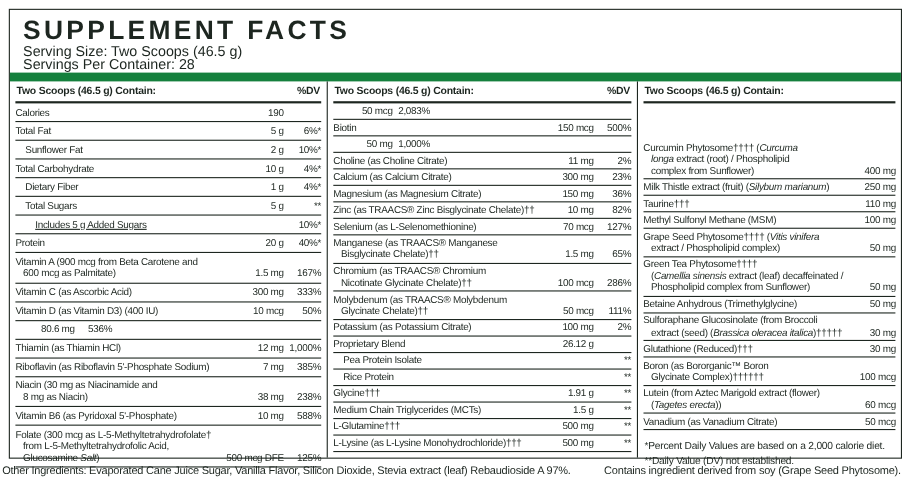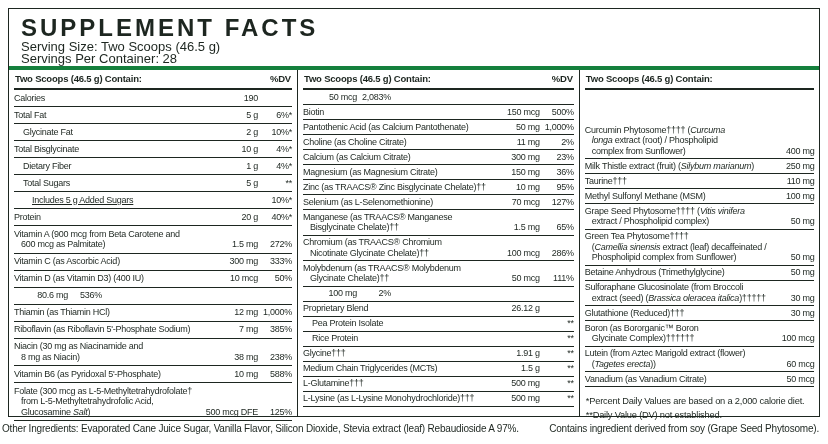--- a/index.html
+++ b/index.html
@@ -22,21 +22,21 @@
     font-size: 24px;
     font-weight: bold;
     letter-spacing: 3px;
     line-height: 27px;
     white-space: nowrap;
   }
   .serving-line { font-size: 13px; line-height: 12px; }
   .facts-table {
     position: absolute;
     left: 0; right: 0; top: 57px; bottom: 0;
-    border-top: 4px solid #15803d;
+    border-top: 8px solid #15803d;
     display: flex;
   }
   .col { padding: 0 5px; }
   .col1 { flex: 0 0 288px; }
   .col2 { flex: 0 0 267px; border-left: 1.5px solid #1d2620; }
   .col3 { flex: 1 1 auto; border-left: 1.5px solid #1d2620; }
   .col-header {
     display: flex; justify-content: space-between; align-items: flex-end;
     font-weight: bold; font-size: 9.5px; line-height: 12px;
     padding: 3px 1px; border-bottom: 2px solid #1d2620;
@@ -92,26 +92,26 @@
           <span class="row-name" style="padding-left: 7px;">Calories</span>
           <span class="row-amt">190</span>
           <span class="row-dv"></span>
         </div>
         <div class="row">
           <span class="row-name" style="padding-left: 7px;">Total Fat</span>
           <span class="row-amt">5 g</span>
           <span class="row-dv">6%*</span>
         </div>
         <div class="row">
-          <span class="row-name" style="padding-left: 16px;">Glycinate Fat</span>
+          <span class="row-name" style="padding-left: 16px;">Sunflower Fat</span>
           <span class="row-amt">2 g</span>
           <span class="row-dv">10%*</span>
         </div>
         <div class="row">
-          <span class="row-name" style="padding-left: 7px;">Total Bisglycinate</span>
+          <span class="row-name" style="padding-left: 7px;">Total Carbohydrate</span>
           <span class="row-amt">10 g</span>
           <span class="row-dv">4%*</span>
         </div>
         <div class="row">
           <span class="row-name" style="padding-left: 16px;">Dietary Fiber</span>
           <span class="row-amt">1 g</span>
           <span class="row-dv">4%*</span>
         </div>
         <div class="row">
           <span class="row-name" style="padding-left: 16px;">Total Sugars</span>
@@ -124,21 +124,21 @@
           <span class="row-dv">10%*</span>
         </div>
         <div class="row">
           <span class="row-name" style="padding-left: 7px;">Protein</span>
           <span class="row-amt">20 g</span>
           <span class="row-dv">40%*</span>
         </div>
         <div class="row">
           <span class="row-name" style="padding-left: 7px;">Vitamin A (900 mcg from Beta Carotene and<br>600 mcg as Palmitate)</span>
           <span class="row-amt">1.5 mg</span>
-          <span class="row-dv">272%</span>
+          <span class="row-dv">167%</span>
         </div>
         <div class="row">
           <span class="row-name" style="padding-left: 7px;">Vitamin C (as Ascorbic Acid)</span>
           <span class="row-amt">300 mg</span>
           <span class="row-dv">333%</span>
         </div>
         <div class="row">
           <span class="row-name" style="padding-left: 7px;">Vitamin D (as Vitamin D3) (400 IU)</span>
           <span class="row-amt">10 mcg</span>
           <span class="row-dv">50%</span>
@@ -181,21 +181,20 @@
         <div class="row">
           <span class="row-amt">50 mcg</span>
           <span class="row-dv">2,083%</span>
         </div>
         <div class="row">
           <span class="row-name" style="padding-left: 7px;">Biotin</span>
           <span class="row-amt">150 mcg</span>
           <span class="row-dv">500%</span>
         </div>
         <div class="row">
-          <span class="row-name" style="padding-left: 7px;">Pantothenic Acid (as Calcium Pantothenate)</span>
           <span class="row-amt">50 mg</span>
           <span class="row-dv">1,000%</span>
         </div>
         <div class="row">
           <span class="row-name" style="padding-left: 7px;">Choline (as Choline Citrate)</span>
           <span class="row-amt">11 mg</span>
           <span class="row-dv">2%</span>
         </div>
         <div class="row">
           <span class="row-name" style="padding-left: 7px;">Calcium (as Calcium Citrate)</span>
@@ -203,21 +202,21 @@
           <span class="row-dv">23%</span>
         </div>
         <div class="row">
           <span class="row-name" style="padding-left: 7px;">Magnesium (as Magnesium Citrate)</span>
           <span class="row-amt">150 mg</span>
           <span class="row-dv">36%</span>
         </div>
         <div class="row">
           <span class="row-name" style="padding-left: 7px;">Zinc (as TRAACS® Zinc Bisglycinate Chelate)††</span>
           <span class="row-amt">10 mg</span>
-          <span class="row-dv">95%</span>
+          <span class="row-dv">82%</span>
         </div>
         <div class="row">
           <span class="row-name" style="padding-left: 7px;">Selenium (as L-Selenomethionine)</span>
           <span class="row-amt">70 mcg</span>
           <span class="row-dv">127%</span>
         </div>
         <div class="row">
           <span class="row-name" style="padding-left: 7px;">Manganese (as TRAACS® Manganese<br>Bisglycinate Chelate)††</span>
           <span class="row-amt">1.5 mg</span>
           <span class="row-dv">65%</span>
@@ -226,20 +225,21 @@
           <span class="row-name" style="padding-left: 7px;">Chromium (as TRAACS® Chromium<br>Nicotinate Glycinate Chelate)††</span>
           <span class="row-amt">100 mcg</span>
           <span class="row-dv">286%</span>
         </div>
         <div class="row">
           <span class="row-name" style="padding-left: 7px;">Molybdenum (as TRAACS® Molybdenum<br>Glycinate Chelate)††</span>
           <span class="row-amt">50 mcg</span>
           <span class="row-dv">111%</span>
         </div>
         <div class="row">
+          <span class="row-name" style="padding-left: 7px;">Potassium (as Potassium Citrate)</span>
           <span class="row-amt">100 mg</span>
           <span class="row-dv">2%</span>
         </div>
         <div class="row">
           <span class="row-name" style="padding-left: 7px;">Proprietary Blend</span>
           <span class="row-amt">26.12 g</span>
           <span class="row-dv"></span>
         </div>
         <div class="row">
           <span class="row-name" style="padding-left: 16px;">Pea Protein Isolate</span>

